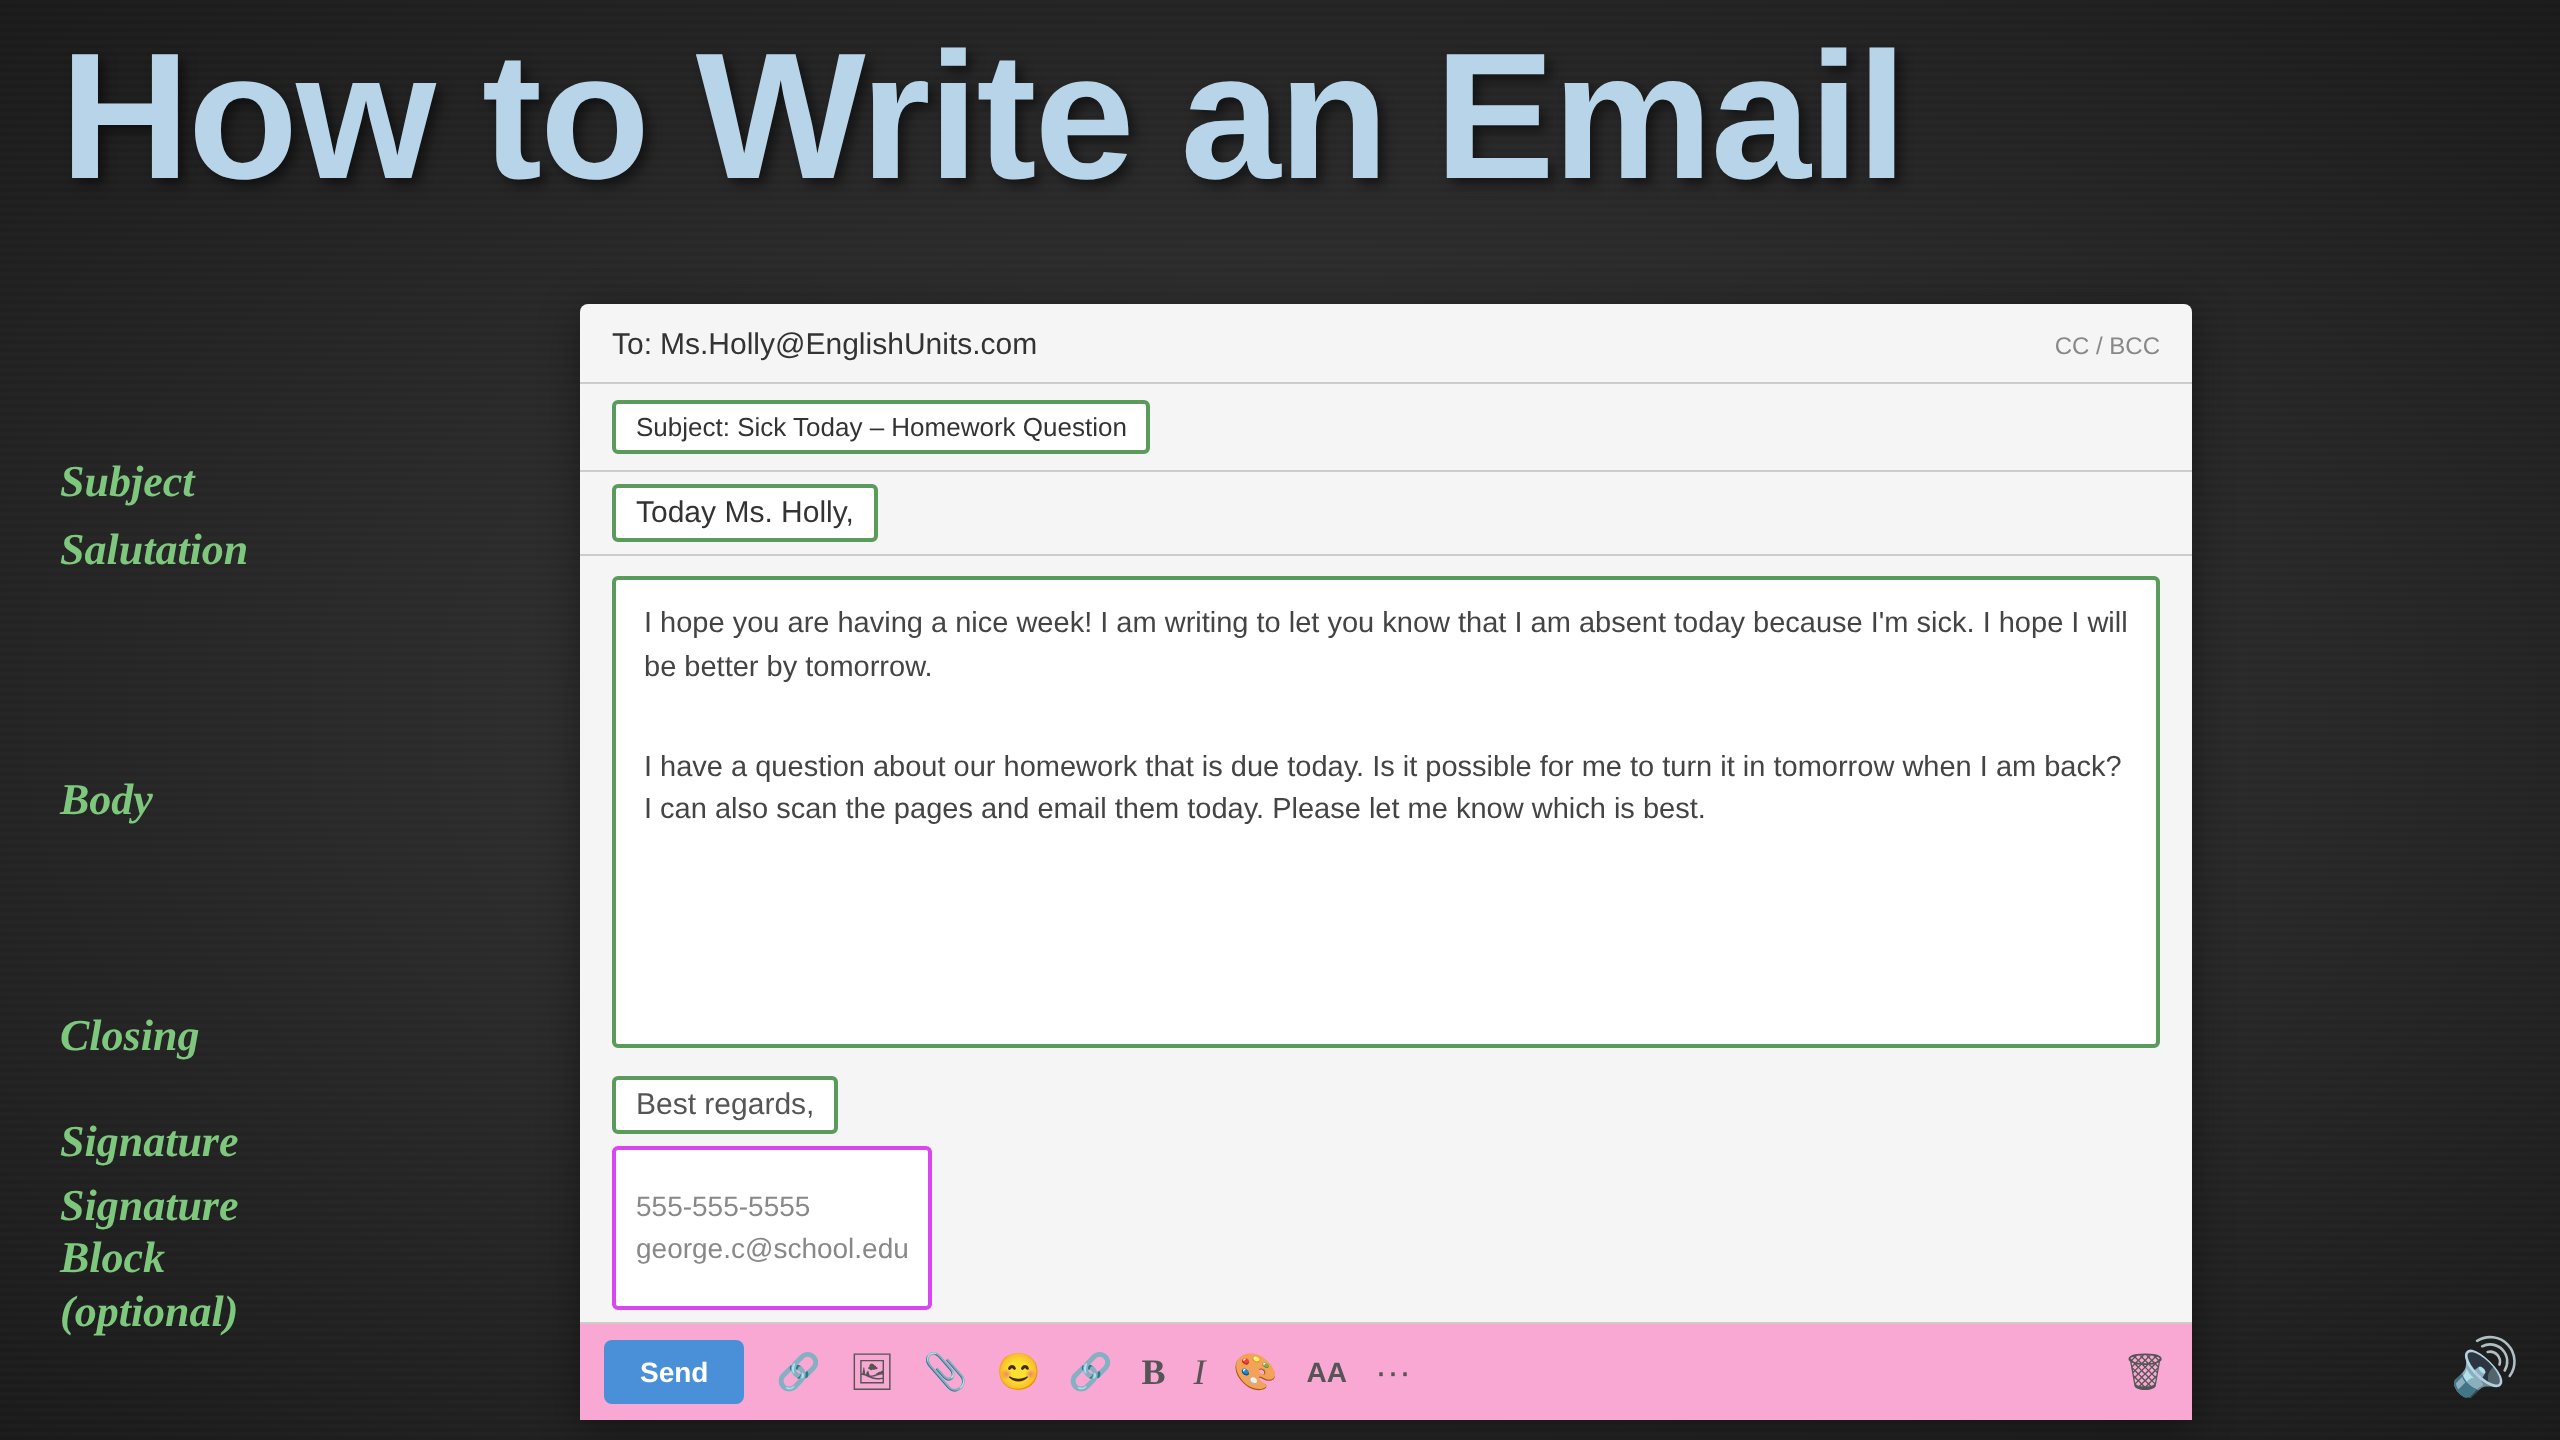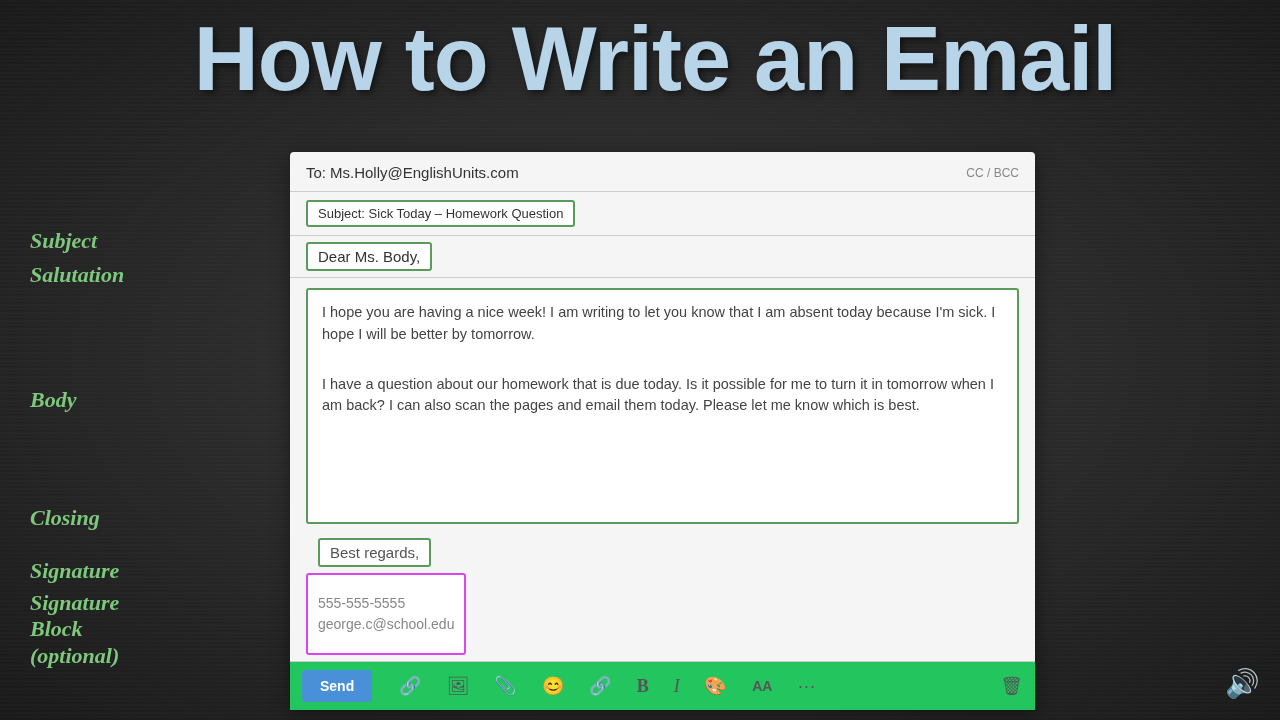--- a/index.html
+++ b/index.html
@@ -30,21 +30,21 @@
         );
       pointer-events: none;
     }
 
     
     .title {
       position: absolute;
       top: 10px;
       left: 0;
       width: 100%;
-      text-align: center;
+      text-align: left;
       padding-left: 30px;
       font-size: 90px;
       font-weight: 900;
       color: #b8d4e8;
       font-family: 'Arial Black', Arial, sans-serif;
       line-height: 1.1;
       text-shadow: 3px 3px 6px rgba(0,0,0,0.5);
       letter-spacing: -1px;
     }
 
@@ -71,21 +71,21 @@
     .label-body { top: 187px; }
     .label-closing { top: 305px; }
     .label-signature { top: 358px; }
     .label-sig-block { top: 390px; line-height: 1.2; }
 
     
     .email-panel {
       position: absolute;
       top: 152px;
       left: 290px;
-      width: 745px;
+      width: 806px;
       height: 558px;
       background: #f5f5f5;
       border-radius: 4px;
       box-shadow: 0 4px 20px rgba(0,0,0,0.4);
       display: flex;
       flex-direction: column;
       justify-content: space-between;
     }
 
     
@@ -163,21 +163,21 @@
     .body-area p {
       margin-bottom: 28px;
     }
 
     .body-area p:last-child {
       margin-bottom: 0;
     }
 
     
     .closing-row {
-      padding: 4px 28px;
+      padding: 4px 16px;
     }
 
     .closing-box {
       display: inline-block;
       border: 2px solid #5a9a5a;
       border-radius: 3px;
       padding: 4px 10px;
       font-size: 15px;
       color: #555;
       background: white;
@@ -213,22 +213,22 @@
       background: white;
       line-height: 1.5;
     }
 
     
     .toolbar {
       display: flex;
       align-items: center;
       padding: 8px 12px;
       border-top: 1px solid #ccc;
-      background: #22c55e;
-      gap: 17px;
+      background: #f9a8d4;
+      gap: 6px;
       margin-top: auto;
     }
 
     .send-btn {
       background: #4a90d9;
       color: white;
       border: none;
       border-radius: 4px;
       padding: 8px 18px;
       font-size: 14px;
@@ -280,21 +280,21 @@
     <span class="to-label">To:</span>
     <span class="to-address">Ms.Holly@EnglishUnits.com</span>
     <span class="cc-bcc">CC / BCC</span>
   </div>
 
   <div class="subject-row">
     <span class="subject-box">Subject:  Sick Today – Homework Question</span>
   </div>
 
   <div class="salutation-row">
-    <span class="salutation-box">Dear Ms. Body,</span>
+    <span class="salutation-box">Today Ms. Holly,</span>
   </div>
 
   <div class="body-area">
     <p>I hope you are having a nice week! I am writing to let you know that I am absent today because I'm sick. I hope I will be better by tomorrow.</p>
     <p>I have a question about our homework that is due today. Is it possible for me to turn it in tomorrow when I am back? I can also scan the pages and email them today. Please let me know which is best.</p>
   </div>
 
   <div class="closing-row">
     <span class="closing-box">Best regards,</span>
   </div>

